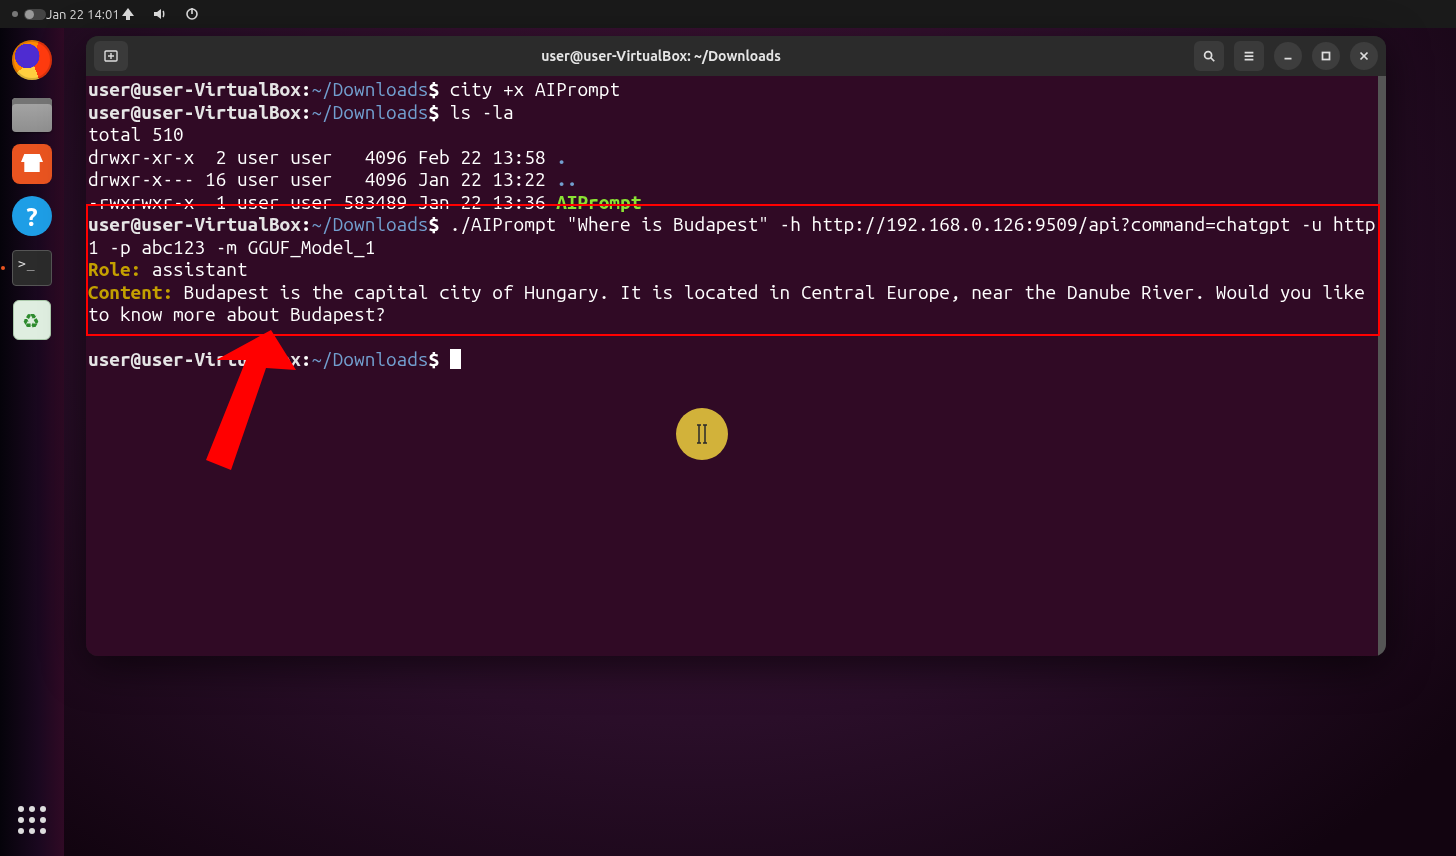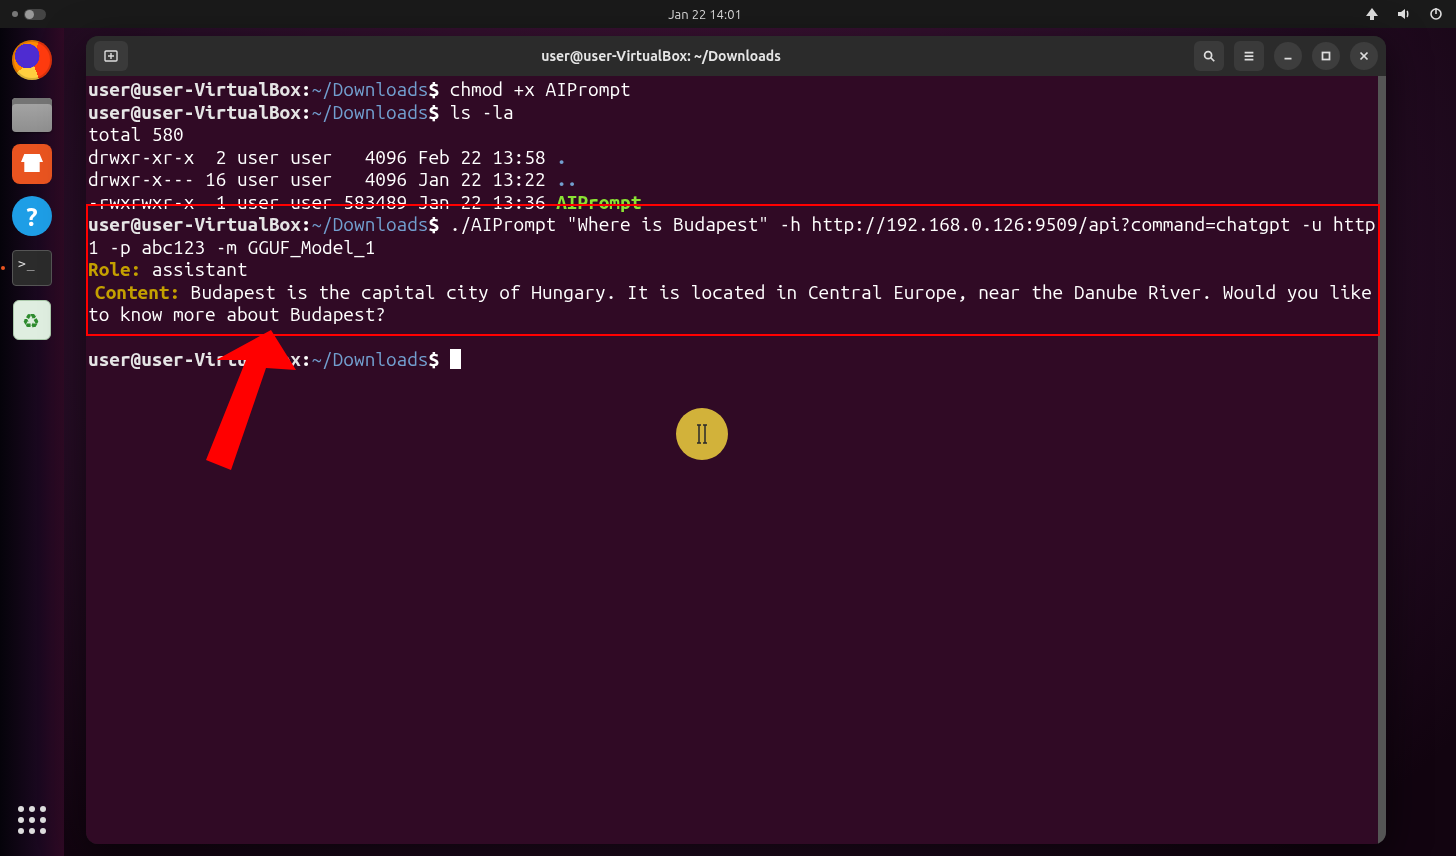--- a/index.html
+++ b/index.html
@@ -6,21 +6,21 @@
   html, body { width: 1456px; height: 856px; overflow: hidden; font-family: Ubuntu, "Segoe UI", sans-serif; }
   body { background: #1a1a1a; position: relative; }
 
   
   .topbar {
     height: 28px;
     background: #1a1a1a;
     color: #ddd;
     display: flex;
     align-items: center;
-    justify-content: space-between;
+    justify-content: flex-start;
     padding: 0 12px;
     font-size: 13px;
   }
   .topbar-left { display: flex; align-items: center; gap: 6px; }
   .topbar-left .dot { width: 6px; height: 6px; border-radius: 50%; background: #777; }
   .topbar-left .pill {
     width: 22px; height: 11px; border-radius: 6px; background: #444;
     position: relative;
   }
   .topbar-left .pill::after {
@@ -117,21 +117,21 @@
   .desktop {
     position: absolute;
     left: 64px; right: 0; top: 28px; bottom: 0;
     background: radial-gradient(70% 90% at 45% 30%, #4a143c 0%, #2a0e29 60%, #120410 100%);
   }
 
   
   .terminal-window {
     position: absolute;
     left: 22px; top: 8px;
-    width: 1300px; height: 808px;
+    width: 1300px; height: 620px;
     background: #1f1f1f;
     border-radius: 12px;
     box-shadow: 0 10px 40px rgba(0,0,0,0.6);
     overflow: hidden;
     display: flex; flex-direction: column;
   }
   .titlebar {
     height: 40px;
     background: #2b2b2b;
     display: flex; align-items: center; justify-content: space-between;
@@ -171,21 +171,21 @@
     left: 2px; right: 10px; top: 2px;
     white-space: pre-wrap; word-break: break-all;
   }
   .p-user { color: #e5e5e5; font-weight: 700; }
   .p-colon { color: #ffffff; font-weight: 700; }
   .p-path { color: #729fcf; font-weight: 400; }
   .cmd    { color: #ffffff; }
   .dir-dot  { color: #729fcf; font-weight: 700; }
   .exe-name { color: #8ae234; font-weight: 700; }
   .role-lbl { color: #c4a000; font-weight: 700; }
-  .content-lbl { color: #c4a000; font-weight: 700; padding-left: 7px; }
+  .content-lbl { color: #c4a000; font-weight: 700; }
   .cursor {
     display: inline-block; width: 11px; height: 20px; background: #ffffff;
     vertical-align: -3px;
   }
   .scrollbar {
     position: absolute; right: 0; top: 0; width: 8px; height: 100%;
     background: #2a2a2a;
   }
   .scrollbar .thumb {
     position: absolute; left: 0; top: 0; width: 8px; height: 100%;
@@ -324,23 +324,23 @@
         <div class="tb-btn circle close">
           <svg viewBox="0 0 16 16">
               <line x1="4" y1="4" x2="12" y2="12"></line>
               <line x1="12" y1="4" x2="4" y2="12"></line>
             </svg>
         </div>
       </div>
     </div>
 
     <div class="terminal-body">
-      <div class="inner"><span class="p-user">user@user-VirtualBox</span><span class="p-colon">:</span><span class="p-path">~/Downloads</span><span class="p-colon">$</span><span class="cmd"> chmod +x AIPrompt</span>
+      <div class="inner"><span class="p-user">user@user-VirtualBox</span><span class="p-colon">:</span><span class="p-path">~/Downloads</span><span class="p-colon">$</span><span class="cmd"> city +x AIPrompt</span>
 <span class="p-user">user@user-VirtualBox</span><span class="p-colon">:</span><span class="p-path">~/Downloads</span><span class="p-colon">$</span><span class="cmd"> ls -la</span>
-<span class="cmd">total 580</span>
+<span class="cmd">total 510</span>
 <span class="cmd">drwxr-xr-x  2 user user   4096 Feb 22 13:58 </span><span class="dir-dot">.</span>
 <span class="cmd">drwxr-x--- 16 user user   4096 Jan 22 13:22 </span><span class="dir-dot">..</span>
 <span class="cmd">-rwxrwxr-x  1 user user 583489 Jan 22 13:36 </span><span class="exe-name">AIPrompt</span>
 <span class="p-user">user@user-VirtualBox</span><span class="p-colon">:</span><span class="p-path">~/Downloads</span><span class="p-colon">$</span><span class="cmd"> ./AIPrompt "Where is Budapest" -h http://192.168.0.126:9509/api?command=chatgpt -u http1 -p abc123 -m GGUF_Model_1</span>
 <span class="role-lbl">Role:</span><span class="cmd"> assistant</span>
 <span class="content-lbl">Content:</span><span class="cmd"> Budapest is the capital city of Hungary. It is located in Central Europe, near the Danube River. Would you like to know more about Budapest?</span>
 
 <span class="p-user">user@user-VirtualBox</span><span class="p-colon">:</span><span class="p-path">~/Downloads</span><span class="p-colon">$</span> <span class="cursor"></span></div>
 
       <div class="scrollbar">

